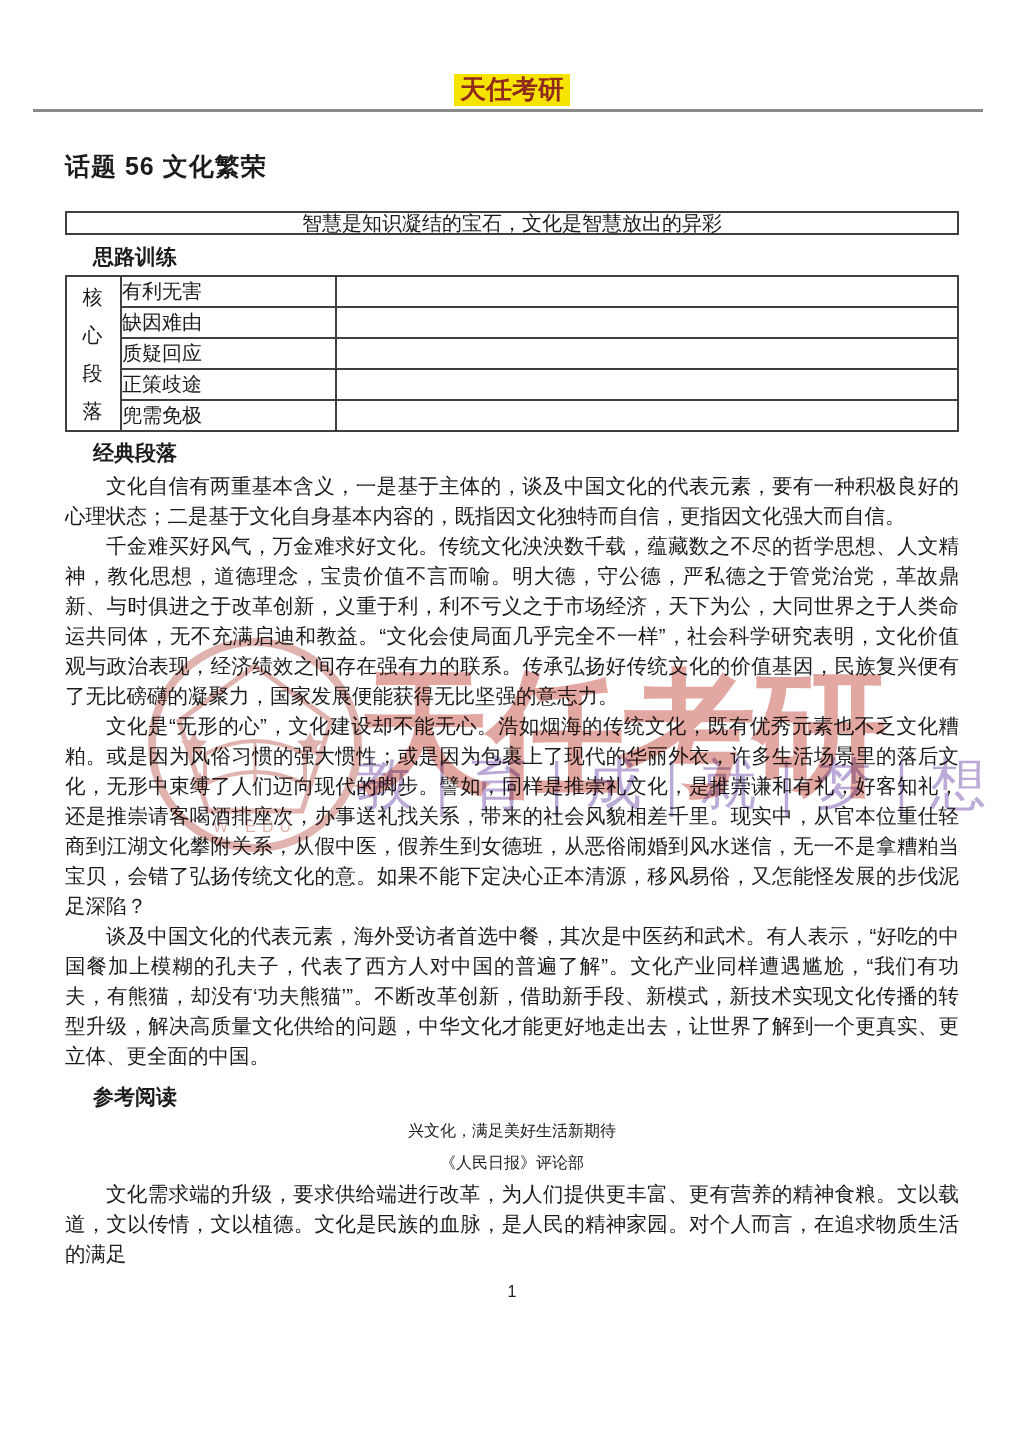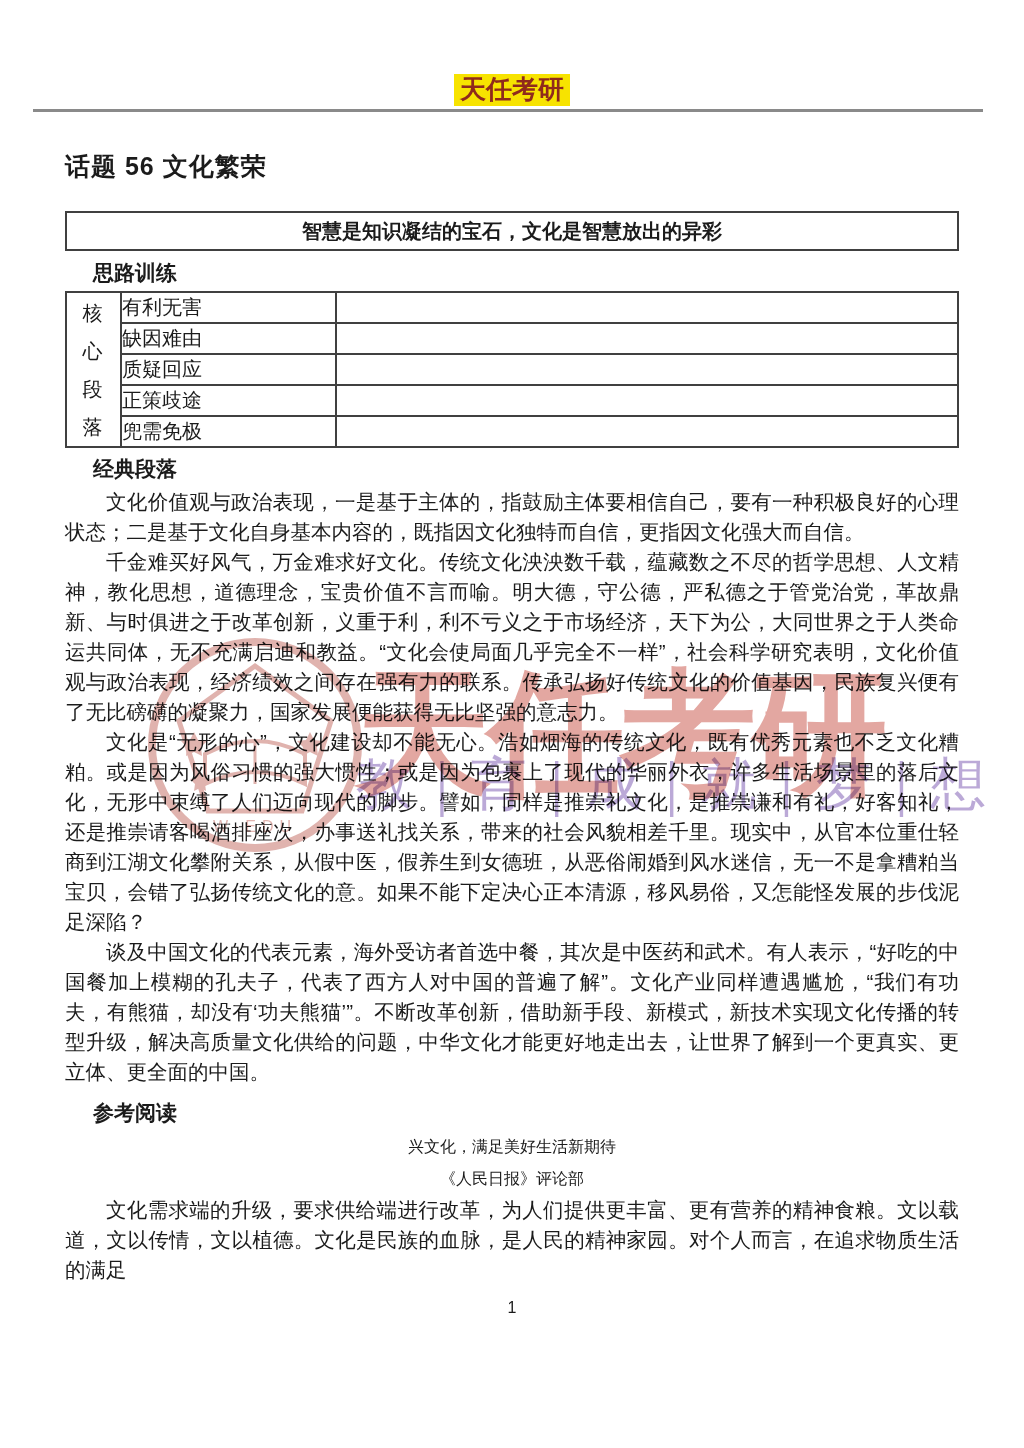--- a/index.html
+++ b/index.html
@@ -41,26 +41,25 @@
     text-align: left;
     font-size: 25px;
     font-weight: bold;
     margin-top: 38px;
     letter-spacing: 1px;
   }
 
   .quote-box {
     margin-top: 28px;
     border: 2px solid #404040;
-    height: 40px;
+    height: 24px;
     display: flex;
     align-items: center;
     justify-content: center;
     font-size: 20px;
-    font-weight: bold;
   }
 
   .sec-heading {
     font-size: 21px;
     font-weight: bold;
     margin: 8px 0 4px 28px;
   }
 
   table.training {
     width: 100%;
@@ -186,21 +185,21 @@
       <tr>
         <td class="label-cell">兜需免极</td>
         <td class="blank-cell"></td>
       </tr>
     </tbody>
   </table>
 
   <h2 class="sec-heading" style="margin-top:7px;">经典段落</h2>
 
   <div class="body-text">
-    <p>文化价值观与政治表现，一是基于主体的，指鼓励主体要相信自己，要有一种积极良好的心理状态；二是基于文化自身基本内容的，既指因文化独特而自信，更指因文化强大而自信。</p>
+    <p>文化自信有两重基本含义，一是基于主体的，谈及中国文化的代表元素，要有一种积极良好的心理状态；二是基于文化自身基本内容的，既指因文化独特而自信，更指因文化强大而自信。</p>
     <p>千金难买好风气，万金难求好文化。传统文化泱泱数千载，蕴藏数之不尽的哲学思想、人文精神，教化思想，道德理念，宝贵价值不言而喻。明大德，守公德，严私德之于管党治党，革故鼎新、与时俱进之于改革创新，义重于利，利不亏义之于市场经济，天下为公，大同世界之于人类命运共同体，无不充满启迪和教益。“文化会使局面几乎完全不一样”，社会科学研究表明，文化价值观与政治表现，经济绩效之间存在强有力的联系。传承弘扬好传统文化的价值基因，民族复兴便有了无比磅礴的凝聚力，国家发展便能获得无比坚强的意志力。</p>
     <p>文化是“无形的心”，文化建设却不能无心。浩如烟海的传统文化，既有优秀元素也不乏文化糟粕。或是因为风俗习惯的强大惯性；或是因为包裹上了现代的华丽外衣，许多生活场景里的落后文化，无形中束缚了人们迈向现代的脚步。譬如，同样是推崇礼文化，是推崇谦和有礼，好客知礼，还是推崇请客喝酒排座次，办事送礼找关系，带来的社会风貌相差千里。现实中，从官本位重仕轻商到江湖文化攀附关系，从假中医，假养生到女德班，从恶俗闹婚到风水迷信，无一不是拿糟粕当宝贝，会错了弘扬传统文化的意。如果不能下定决心正本清源，移风易俗，又怎能怪发展的步伐泥足深陷？</p>
     <p>谈及中国文化的代表元素，海外受访者首选中餐，其次是中医药和武术。有人表示，“好吃的中国餐加上模糊的孔夫子，代表了西方人对中国的普遍了解”。文化产业同样遭遇尴尬，“我们有功夫，有熊猫，却没有‘功夫熊猫’”。不断改革创新，借助新手段、新模式，新技术实现文化传播的转型升级，解决高质量文化供给的问题，中华文化才能更好地走出去，让世界了解到一个更真实、更立体、更全面的中国。</p>
   </div>
 
   <h2 class="sec-heading" style="margin-top:12px;">参考阅读</h2>
 
   <div class="centered-line" style="margin-top:4px;">兴文化，满足美好生活新期待</div>
   <div class="centered-line">《人民日报》评论部</div>
 

